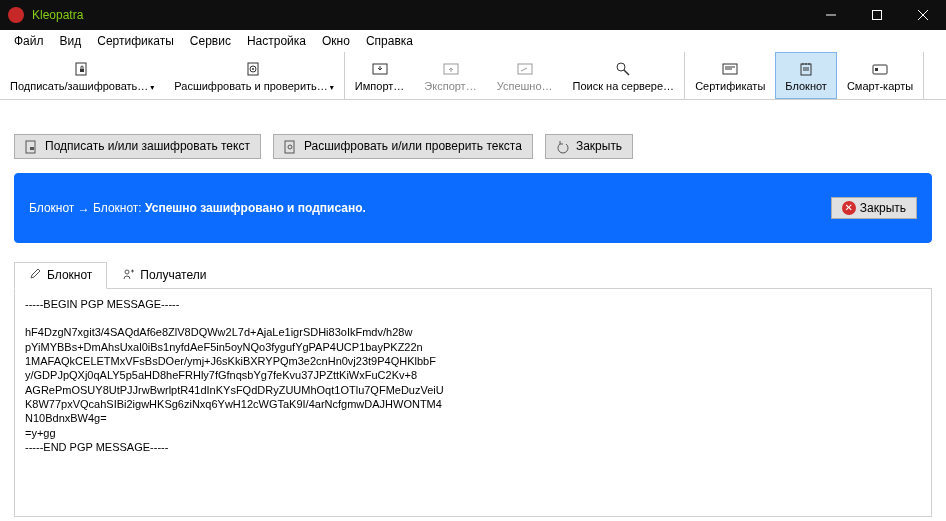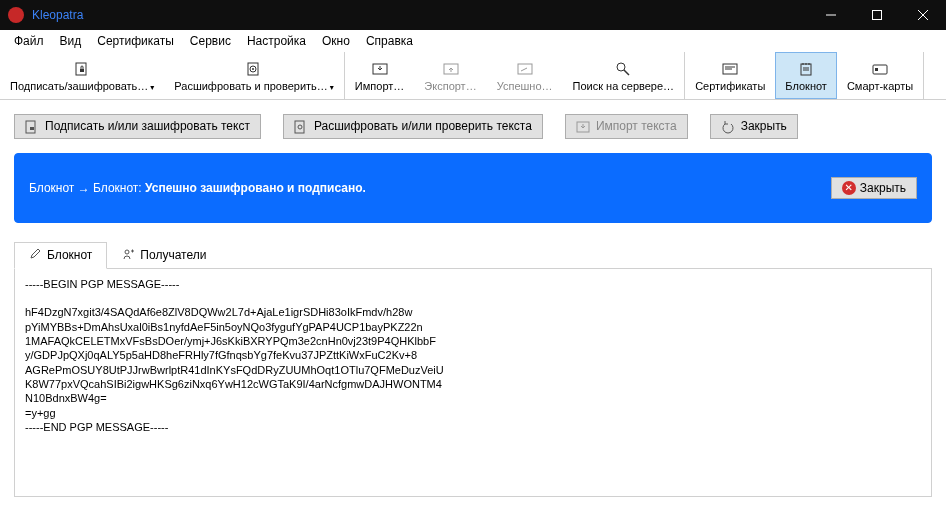--- a/index.html
+++ b/index.html
@@ -1,37 +1,37 @@
 <!DOCTYPE html>
 <html><head>
 <meta charset="utf-8">
 <style>
 * { box-sizing: border-box; margin: 0; padding: 0; }
 body { font-family: "Segoe UI", Tahoma, sans-serif; font-size: 12px; background: #fff; width: 946px; height: 521px; overflow: hidden; }
 
-.titlebar { background: #0f0f0f; color: #3b82f6; height: 30px; display: flex; align-items: center; padding: 0 0 0 8px; }
+.titlebar { background: #0f0f0f; color: #84cc16; height: 30px; display: flex; align-items: center; padding: 0 0 0 8px; }
 .titlebar .app-icon { width: 16px; height: 16px; background: #c62828; border-radius: 50%; margin-right: 8px; }
 .titlebar .title { flex: 1; font-size: 12px; }
 .titlebar .win-btn { width: 46px; height: 30px; display: flex; align-items: center; justify-content: center; color: #fff; }
 .titlebar .win-btn svg { width: 10px; height: 10px; }
 
 .menubar { background: #fff; height: 22px; display: flex; align-items: center; padding: 0 6px; border-bottom: 1px solid transparent; }
 .menubar .menu-item { padding: 2px 8px; font-size: 12px; }
 
 .toolbar { background: #fff; height: 48px; border-bottom: 1px solid #d0d0d0; display: flex; }
 .toolbar .tb-group { display: flex; border-right: 1px solid #d0d0d0; }
 .toolbar .tb-btn { display: flex; flex-direction: column; align-items: center; justify-content: center; padding: 4px 10px 4px; font-size: 11px; position: relative; }
 .toolbar .tb-btn.active { background: #cde6f7; border: 1px solid #7eb4ea; padding: 3px 9px 3px; }
 .toolbar .tb-btn.disabled { color: #888; }
 .toolbar .tb-icon { height: 18px; display: flex; align-items: center; justify-content: center; margin-bottom: 2px; }
 .toolbar .tb-icon svg { width: 16px; height: 16px; }
 .chev { font-size: 8px; margin-left: 2px; }
 
 .content { padding: 14px 14px 0; }
-.action-row { display: flex; gap: 22px; margin-bottom: 14px; }
+.action-row { display: flex; gap: 12px; margin-bottom: 14px; margin-top: 20px; }
 .action-btn { border: 1px solid #adadad; background: #e1e1e1; padding: 4px 10px; font-size: 12px; display: flex; align-items: center; gap: 6px; }
 .action-btn.disabled { color: #888; }
 .action-btn .ico svg { width: 14px; height: 14px; vertical-align: middle; }
 
 .banner { background: #0b6cff; color: #fff; border: 1px solid #0b6cff; border-radius: 4px; padding: 18px 14px; display: flex; align-items: center; margin-bottom: 18px; min-height: 70px; }
 .banner .msg { flex: 1; font-size: 12px; }
 .banner .msg .bold { font-weight: bold; margin-top: 12px; }
 .banner .close-btn { background: #e1e1e1; border: 1px solid #adadad; color: #000; padding: 3px 10px; display: flex; align-items: center; gap: 4px; font-size: 12px; }
 .banner .close-btn .x-icon { width: 14px; height: 14px; background: #d32f2f; border-radius: 50%; display: inline-flex; align-items: center; justify-content: center; color: #fff; font-size: 10px; line-height: 1; }
 
@@ -182,27 +182,20 @@
             <rect x="5" y="7" width="4" height="3" fill="#555"></rect>
           </svg></span>
       <span>Подписать и/или зашифровать текст</span>
     </button>
     <button class="action-btn">
       <span class="ico"><svg viewBox="0 0 14 14">
             <rect x="1" y="1" width="9" height="12" fill="none" stroke="#555"></rect>
             <circle cx="6" cy="7" r="2" fill="none" stroke="#555"></circle>
           </svg></span>
       <span>Расшифровать и/или проверить текста</span>
-    </button>
-    <button class="action-btn disabled">
-      <span class="ico"><svg viewBox="0 0 14 14">
-            <rect x="1" y="2" width="12" height="10" fill="none" stroke="#999"></rect>
-            <path d="M7 4 v4 M5 6 l2 2 l2 -2" fill="none" stroke="#999"></path>
-          </svg></span>
-      <span>Импорт текста</span>
     </button>
     <button class="action-btn">
       <span class="ico"><svg viewBox="0 0 14 14">
             <path d="M10 4 A5 5 0 1 1 4 4" fill="none" stroke="#555"></path>
             <path d="M4 1 l0 3 l3 0" fill="none" stroke="#555"></path>
           </svg></span>
       <span>Закрыть</span>
     </button>
   </div>
 

